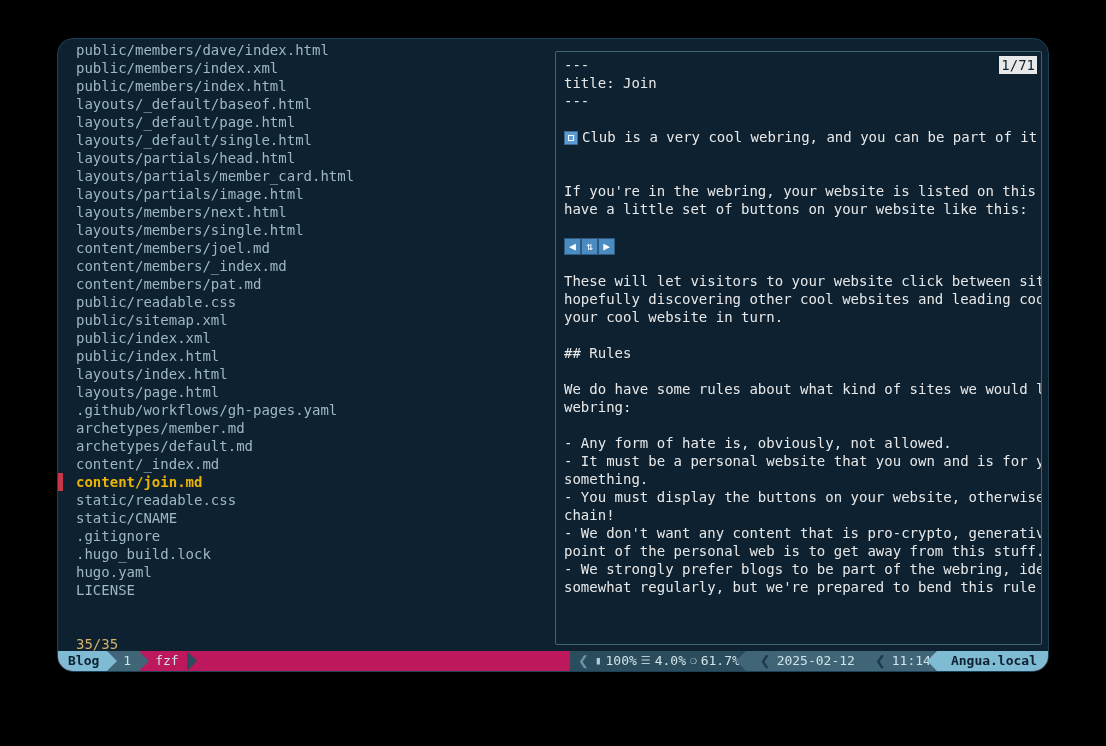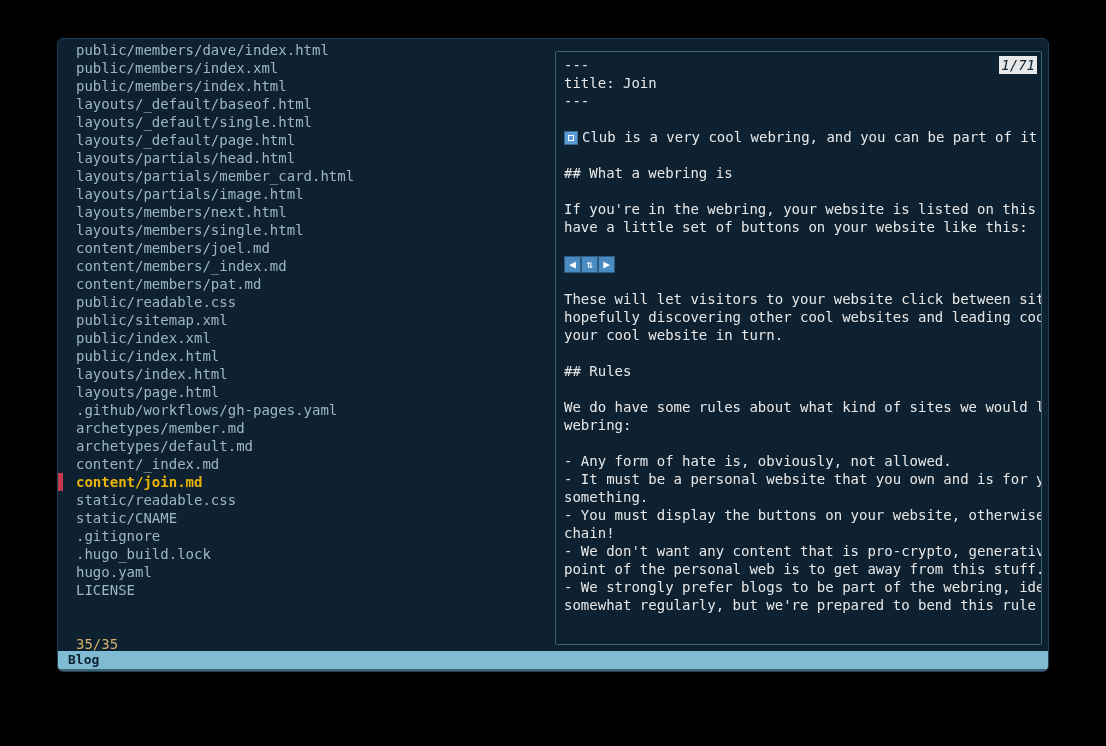--- a/index.html
+++ b/index.html
@@ -13,21 +13,21 @@
     overflow: hidden;
   }
   .terminal {
     position: absolute;
     left: 57px;
     top: 38px;
     width: 992px;
     height: 634px;
     background: #0d2130;
     border: 1px solid #1c4055;
-    border-radius: 6px;
+    border-radius: 16px;
     display: flex;
     flex-direction: column;
     overflow: hidden;
   }
   .content-row {
     flex: 1;
     display: flex;
     overflow: hidden;
   }
   .left-pane {
@@ -84,21 +84,20 @@
     height: 18px;
   }
   .badge {
     position: absolute;
     top: 4px;
     right: 4px;
     background: #e8e8e8;
     color: #0d2130;
     padding: 0 2px;
     font-weight: normal;
-    font-style: italic;
   }
   .arrows {
     display: inline-flex;
     height: 16px;
     vertical-align: middle;
   }
   .arrow-btn {
     width: 17px;
     height: 17px;
     background: #4a8bc2;
@@ -110,21 +109,20 @@
     font-size: 11px;
     line-height: 1;
   }
   .statusbar {
     height: 20px;
     background: #be185d;
     display: flex;
     align-items: stretch;
     font-size: 13px;
     color: #cfe3ea;
-    flex-direction: column;
   }
   .seg {
     display: flex;
     align-items: center;
     padding: 0 8px;
     position: relative;
   }
   .seg-blog {
     background: #7fbbd3;
     color: #0d2130;
@@ -220,22 +218,22 @@
 </head>
 <body>
 
 <div class="terminal">
   <div class="content-row">
     <div class="left-pane" id="file-list">
         <div class="file-line">public/members/dave/index.html</div>
         <div class="file-line">public/members/index.xml</div>
         <div class="file-line">public/members/index.html</div>
         <div class="file-line">layouts/_default/baseof.html</div>
+        <div class="file-line">layouts/_default/page.html</div>
         <div class="file-line">layouts/_default/single.html</div>
-        <div class="file-line">layouts/_default/page.html</div>
         <div class="file-line">layouts/partials/head.html</div>
         <div class="file-line">layouts/partials/member_card.html</div>
         <div class="file-line">layouts/partials/image.html</div>
         <div class="file-line">layouts/members/next.html</div>
         <div class="file-line">layouts/members/single.html</div>
         <div class="file-line">content/members/joel.md</div>
         <div class="file-line">content/members/_index.md</div>
         <div class="file-line">content/members/pat.md</div>
         <div class="file-line">public/readable.css</div>
         <div class="file-line">public/sitemap.xml</div>
@@ -259,21 +257,20 @@
       </div>
     <div class="right-pane">
       <div class="badge">1/71</div>
       <div id="preview-body">
           <div class="preview-line">---</div>
           <div class="preview-line">title: Join</div>
           <div class="preview-line">---</div>
           <div class="preview-line">&nbsp;</div>
           <div class="preview-line"><span class="emoji-disk"></span>Club is a very cool webring, and you can be part of it</div>
           <div class="preview-line">&nbsp;</div>
-          <div class="preview-line">## What a webring is</div>
           <div class="preview-line">&nbsp;</div>
           <div class="preview-line">If you're in the webring, your website is listed on this</div>
           <div class="preview-line">have a little set of buttons on your website like this:</div>
           <div class="preview-line">&nbsp;</div>
           <div class="preview-line"><span class="arrows"><span class="arrow-btn">◀</span><span class="arrow-btn">⇅</span><span class="arrow-btn">▶</span></span></div>
           <div class="preview-line">&nbsp;</div>
           <div class="preview-line">These will let visitors to your website click between sit</div>
           <div class="preview-line">hopefully discovering other cool websites and leading coo</div>
           <div class="preview-line">your cool website in turn.</div>
           <div class="preview-line">&nbsp;</div>

